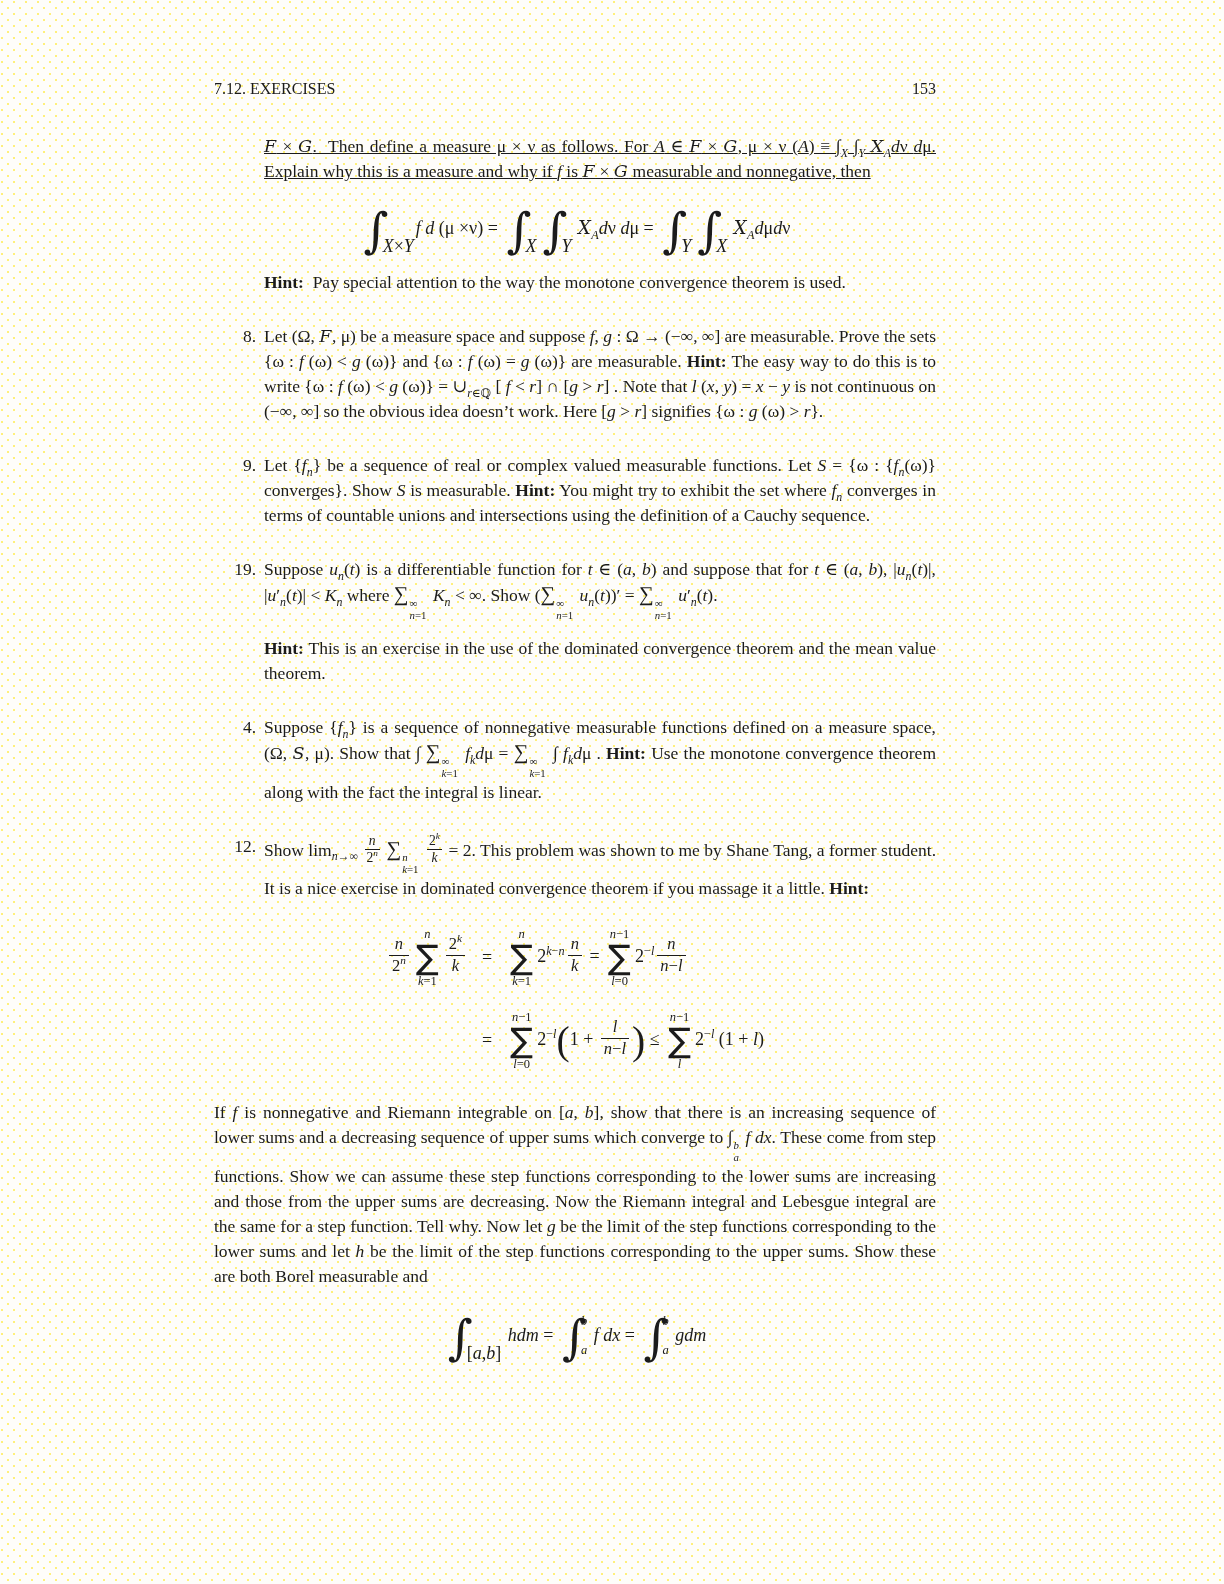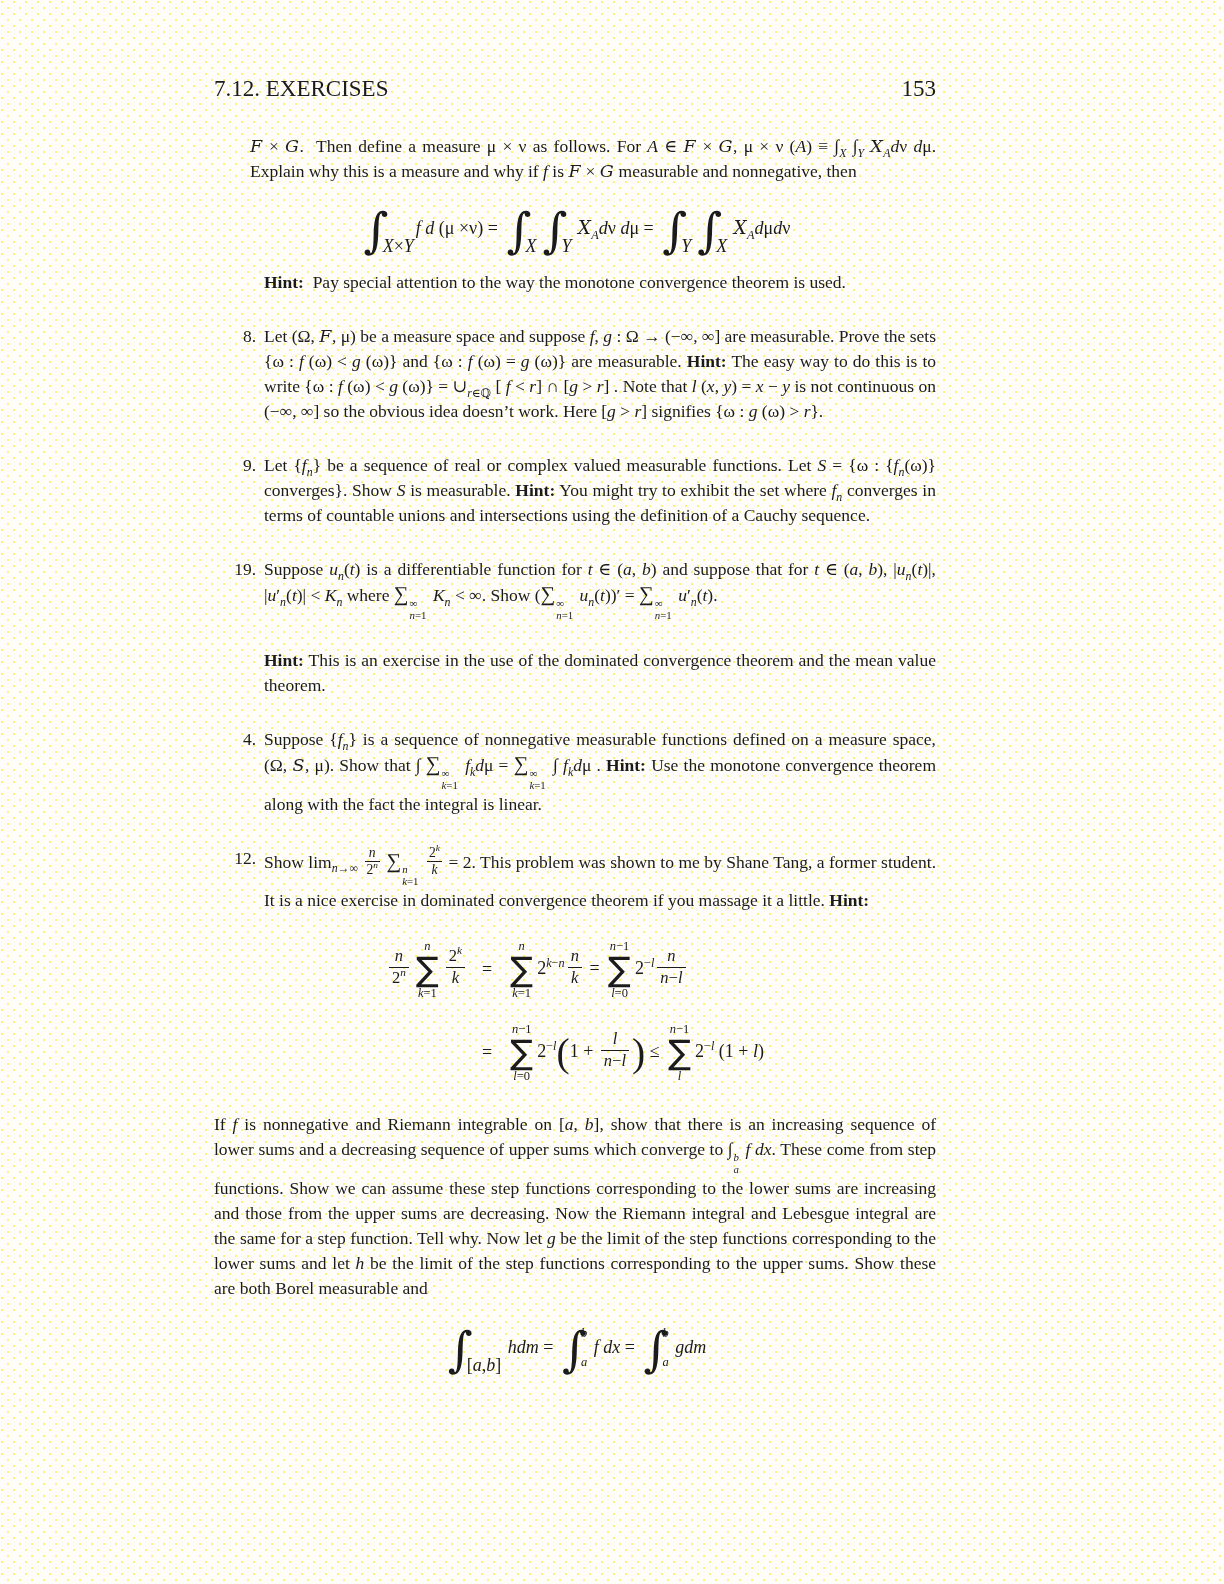--- a/index.html
+++ b/index.html
@@ -11,28 +11,28 @@
       radial-gradient(circle, rgba(255,236,80,.75) 0.9px, rgba(255,236,80,0) 1.4px);
     background-size:12px 12px,12px 12px;
     background-position:2px 2px,8px 8px;
     color:#1b1b1b;
     font-family:"Liberation Serif","DejaVu Serif","DejaVu Sans",serif;
     font-size:17.5px;
     line-height:25px;
     overflow:hidden;
   }
   .page{box-sizing:border-box;width:1224px;height:1584px;padding:76px 288px 0 214px;}
-  .pagehead{display:flex;justify-content:space-between;align-items:flex-end;font-size:23px;margin-bottom:33px;}
+  .pagehead{display:flex;justify-content:space-between;align-items:flex-end;font-size:16px;margin-bottom:33px;}
   .para{margin:0;text-align:justify;}
-  .indented{margin-left:36px;}
+  .indented{margin-left:50px;text-decoration:underline;}
   .hintpara{margin:8px 0 0 50px;}
   .exitem{display:flex;margin-top:29px;}
   .exitem .num{flex:none;width:42px;text-align:right;margin-right:8px;}
   .exitem .itembody{flex:1;min-width:0;}
-  .itemhint{margin-top:26px;text-align:justify;}
+  .itemhint{margin-top:14px;text-align:justify;}
   b{font-weight:bold;}
   i{font-style:italic;}
   sub,sup{line-height:0;font-size:0.68em;}
   .scr{font-style:italic;font-family:"DejaVu Serif",serif;letter-spacing:0.5px;}
   
   .ss{display:inline-flex;flex-direction:column;align-items:flex-start;vertical-align:-0.55em;font-size:0.62em;line-height:1.15;margin:0 2px 0 1px;}
   .ss sup,.ss sub{line-height:1.1;font-size:1em;position:static;}
   .opsum{font-size:1.18em;}
   
   .dfrac{display:inline-block;text-align:center;vertical-align:-0.55em;line-height:1.1;margin:0 3px;font-size:0.92em;}

